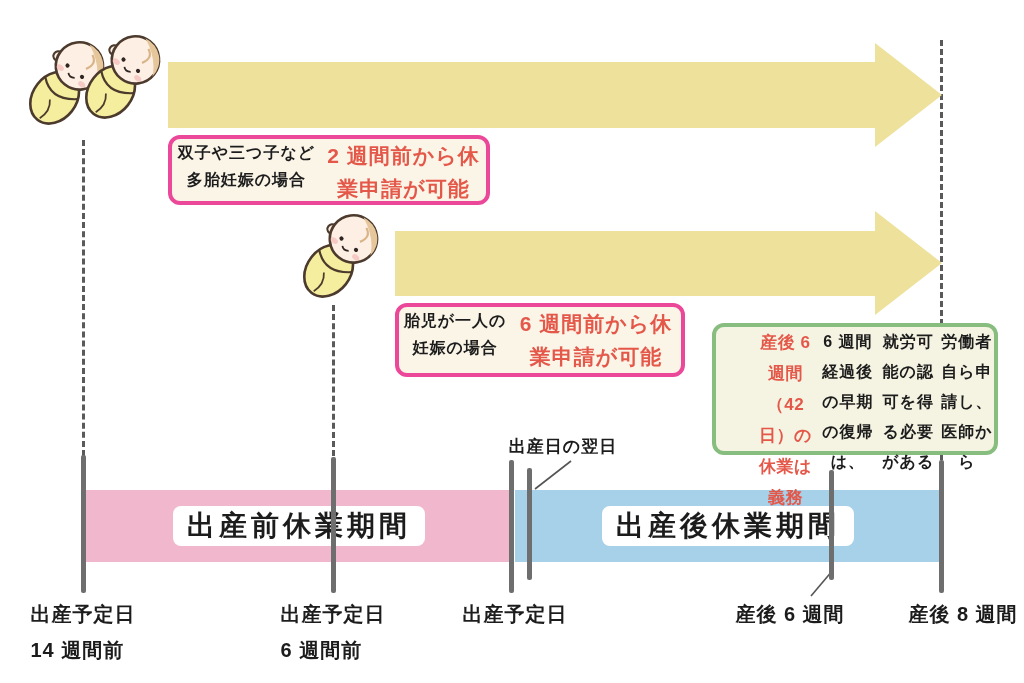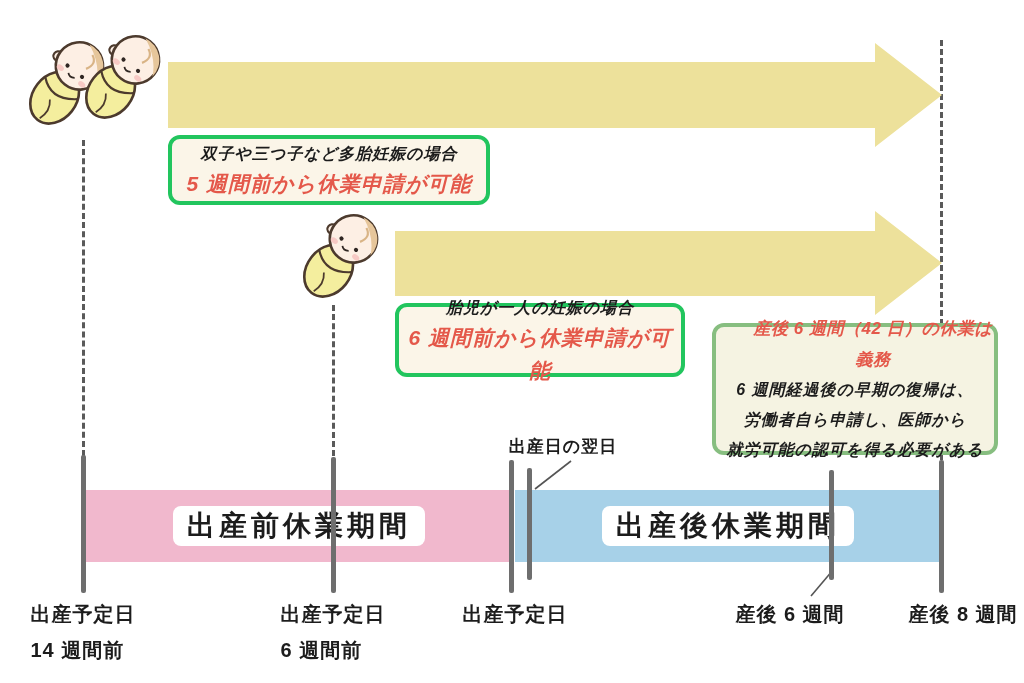--- a/index.html
+++ b/index.html
@@ -16,23 +16,23 @@
   .tick { width:5px; background:#6e6e6e; border-radius:2px; z-index:5; }
   
   .arrow-wrap { display:flex; align-items:center; justify-content:center; z-index:1; }
   .arrow-wrap svg { position:absolute; left:0; top:0; }
   .arrow-label {
     position:relative; background:#ffffff; border-radius:6px; padding:2px 12px;
     font-size:26px; font-weight:bold; letter-spacing:3px; white-space:nowrap;
   }
   
   .note {
-    box-sizing:border-box; border:4px solid #22c55e; border-radius:12px;
+    box-sizing:border-box; border:4px solid #ec4899; border-radius:12px;
     background:#fbf5e8; text-align:center; z-index:2;
-    display:flex; flex-direction:column; justify-content:center;font-style:italic;
+    display:flex; justify-content:center;
   }
   .note-green { border-color:#87be80; background:#f5f3e2; }
   .note .cond { font-size:16px; font-weight:bold; line-height:27px; letter-spacing:1px; }
   .note .rule { font-size:21px; font-weight:bold; line-height:33px; letter-spacing:1px; }
   .note-green .g-title { font-size:17px; font-weight:bold; line-height:31px; letter-spacing:0.5px;padding-left:36px; }
   .note-green .g-line { font-size:16px; font-weight:bold; line-height:30px; letter-spacing:1px; }
   .red { color:#e4584a; }
   
   .bar { top:490px; height:72px; display:flex; align-items:center; justify-content:center; z-index:1; }
   .bar-pink { background:#f1b8cd; }
@@ -94,21 +94,21 @@
   </div>
 
   <div class="abs arrow-wrap" style="left:168px; top:43px; width:774px; height:104px;">
     <svg width="774" height="104" viewBox="0 0 774 104">
       <polygon points="0,19 707,19 707,0 774,52 707,104 707,85 0,85" fill="#ede19b"></polygon>
     </svg>
   </div>
 
   <div class="abs note" style="left:168px; top:135px; width:322px; height:70px;">
     <div class="cond">双子や三つ子など多胎妊娠の場合</div>
-    <div class="rule red">5 週間前から休業申請が可能</div>
+    <div class="rule red">2 週間前から休業申請が可能</div>
   </div>
 
   <svg class="abs baby" style="left:288px; top:203px;" width="105" height="105" viewBox="0 0 120 120">
     <g transform="rotate(38 60 60)">
       <ellipse cx="60" cy="82" rx="25" ry="32" fill="#f4ee9e" stroke="#4c3a2d" stroke-width="3"></ellipse>
       <path d="M37 70 Q58 88 82 67" fill="none" stroke="#4c3a2d" stroke-width="2.5"></path>
       <path d="M57 87 Q66 97 61 111" fill="none" stroke="#4c3a2d" stroke-width="2"></path>
       <circle cx="34" cy="42" r="5.5" fill="#fdefe4" stroke="#4c3a2d" stroke-width="2.5"></circle>
       <circle cx="60" cy="36" r="27" fill="#fdefe4" stroke="#4c3a2d" stroke-width="3"></circle>
       <path d="M54 9.5 A27 27 0 0 1 87 39 Q78 20 54 9.5 Z" fill="#e6c69b"></path>
@@ -128,22 +128,22 @@
   </div>
 
   <div class="abs note" style="left:395px; top:303px; width:290px; height:74px;">
     <div class="cond">胎児が一人の妊娠の場合</div>
     <div class="rule red">6 週間前から休業申請が可能</div>
   </div>
 
   <div class="abs note note-green" style="left:712px; top:323px; width:286px; height:132px;">
     <div class="g-title red">産後 6 週間（42 日）の休業は義務</div>
     <div class="g-line">6 週間経過後の早期の復帰は、</div>
+    <div class="g-line">就労可能の認可を得る必要がある</div>
     <div class="g-line">労働者自ら申請し、医師から</div>
-    <div class="g-line">就労可能の認可を得る必要がある</div>
   </div>
 
   <div class="abs callout-label" style="left:563px; top:435px;">出産日の翌日</div>
   <svg class="abs pointer-svg" style="left:528px; top:458px;" width="46" height="34" viewBox="0 0 46 34">
     <line x1="43" y1="3" x2="7" y2="31" stroke="#555555" stroke-width="1.6"></line>
   </svg>
 
   <div class="abs bar bar-pink" style="left:85px; width:428px;">
     <span class="bar-label">出産前休業期間</span>
   </div>

